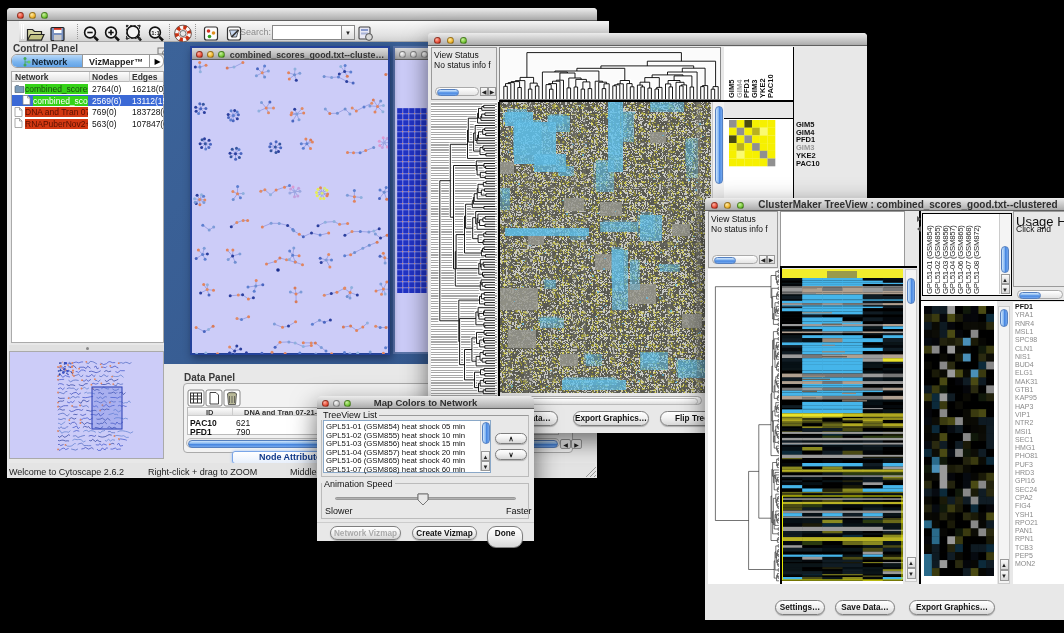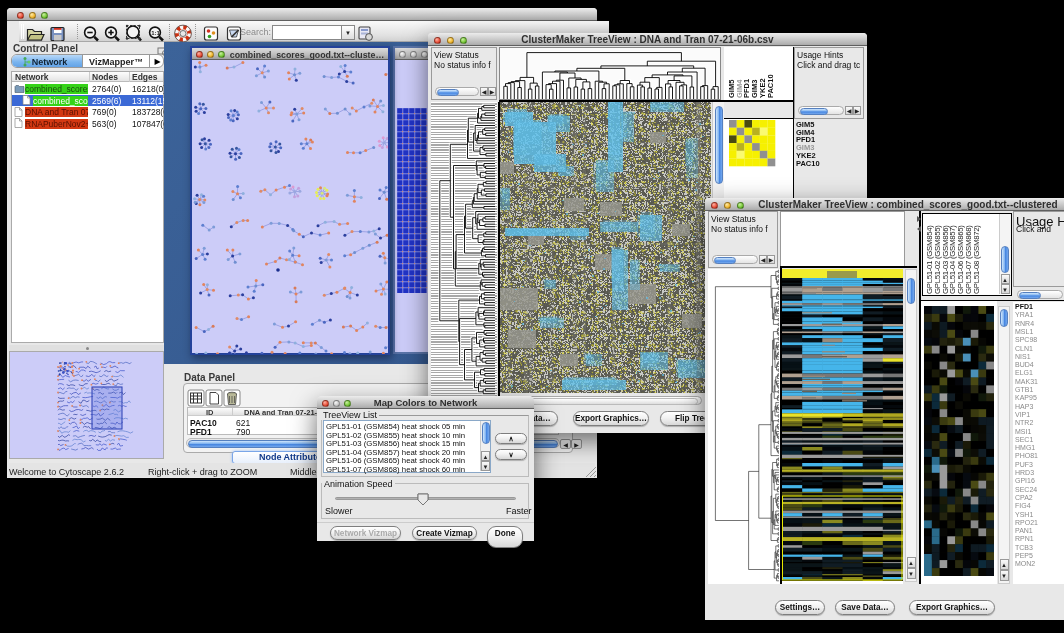--- a/index.html
+++ b/index.html
@@ -849,21 +849,20 @@
       </div>
       <svg width="13" height="13" style="position:absolute;right:0px;bottom:0px">
         <path d="M12 2 L2 12 M12 6 L6 12 M12 10 L10 12" stroke="#999" stroke-width="1"></path>
       </svg>
     </div>
     <div class="win" style="left:428px;top:33px;width:439px;height:400px;border-radius:4px 4px 0 0">
       <div class="tbar"></div>
       <div class="tl r" style="left:6px"></div>
       <div class="tl y" style="left:19px"></div>
       <div class="tl g" style="left:32px"></div>
-      <div class="ttl">ClusterMaker TreeView : DNA and Tran 07-21-06b.csv</div>
       <div class="panel" style="left:3px;top:14px;width:66px;height:53px">
         <div class="lbl" style="left:2px;top:2px;font-size:8.5px;color:#111">View Status</div>
         <div class="lbl" style="left:2px;top:12px;font-size:8.5px;color:#111">No status info f</div>
         <div class="sbtrack" style="left:3px;top:39px;width:44px;height:9px">
           <div class="sbthumbh" style="left:1px;top:0.5px;width:22px;height:7px"></div>
         </div>
         <div class="arrbtn" style="left:48px;top:39px;width:8px;height:9px;line-height:9px">◀</div>
         <div class="arrbtn" style="left:56px;top:39px;width:8px;height:9px;line-height:9px">▶</div>
       </div>
       <div style="position:absolute;left:71px;top:14px;width:222px;height:53px;background:#fbfbfb;border:1px solid #888;overflow:hidden">
@@ -1205,29 +1204,20 @@
       </div>
       <div style="position:absolute;left:296px;top:14px;width:69px;height:53px;background:#fff;overflow:hidden">
         <div class="vlabel" style="left:3.0px;top:51px;color:#111">GIM5</div>
         <div class="vlabel" style="left:10.7px;top:51px;color:#999">GIM4</div>
         <div class="vlabel" style="left:18.4px;top:51px;color:#111">PFD1</div>
         <div class="vlabel" style="left:26.1px;top:51px;color:#111">GIM3</div>
         <div class="vlabel" style="left:33.8px;top:51px;color:#111">YKE2</div>
         <div class="vlabel" style="left:41.5px;top:51px;color:#111">PAC10</div>
       </div>
       <div style="position:absolute;left:71px;top:67px;width:294px;height:2px;background:#000"></div>
-      <div class="panel" style="left:366px;top:14px;width:70px;height:72px">
-        <div class="lbl" style="left:2px;top:2px;font-size:8.5px;color:#111">Usage Hints</div>
-        <div class="lbl" style="left:2px;top:12px;font-size:8.5px;color:#111">Click and drag tc</div>
-        <div class="sbtrack" style="left:3px;top:58px;width:46px;height:9px">
-          <div class="sbthumbh" style="left:1px;top:0.5px;width:28px;height:7px"></div>
-        </div>
-        <div class="arrbtn" style="left:50px;top:58px;width:8px;height:9px;line-height:9px">◀</div>
-        <div class="arrbtn" style="left:58px;top:58px;width:8px;height:9px;line-height:9px">▶</div>
-      </div>
       <div style="position:absolute;left:364.5px;top:14px;width:1.5px;height:151px;background:#000"></div>
       <div style="position:absolute;left:296px;top:84.5px;width:69px;height:1.5px;background:#000"></div>
       <div style="position:absolute;left:296px;top:86px;width:69px;height:112px;background:#fff">
         <svg width="50" height="50" style="position:absolute;left:5px;top:1px">
           <rect x="0.0" y="0.0" width="7.8" height="7.8" fill="#909090"></rect>
           <rect x="7.7" y="0.0" width="7.8" height="7.8" fill="#f6f000"></rect>
           <rect x="15.4" y="0.0" width="7.8" height="7.8" fill="#4a4a10"></rect>
           <rect x="23.1" y="0.0" width="7.8" height="7.8" fill="#f6f000"></rect>
           <rect x="30.8" y="0.0" width="7.8" height="7.8" fill="#f6f000"></rect>
           <rect x="38.5" y="0.0" width="7.8" height="7.8" fill="#f6f000"></rect>

